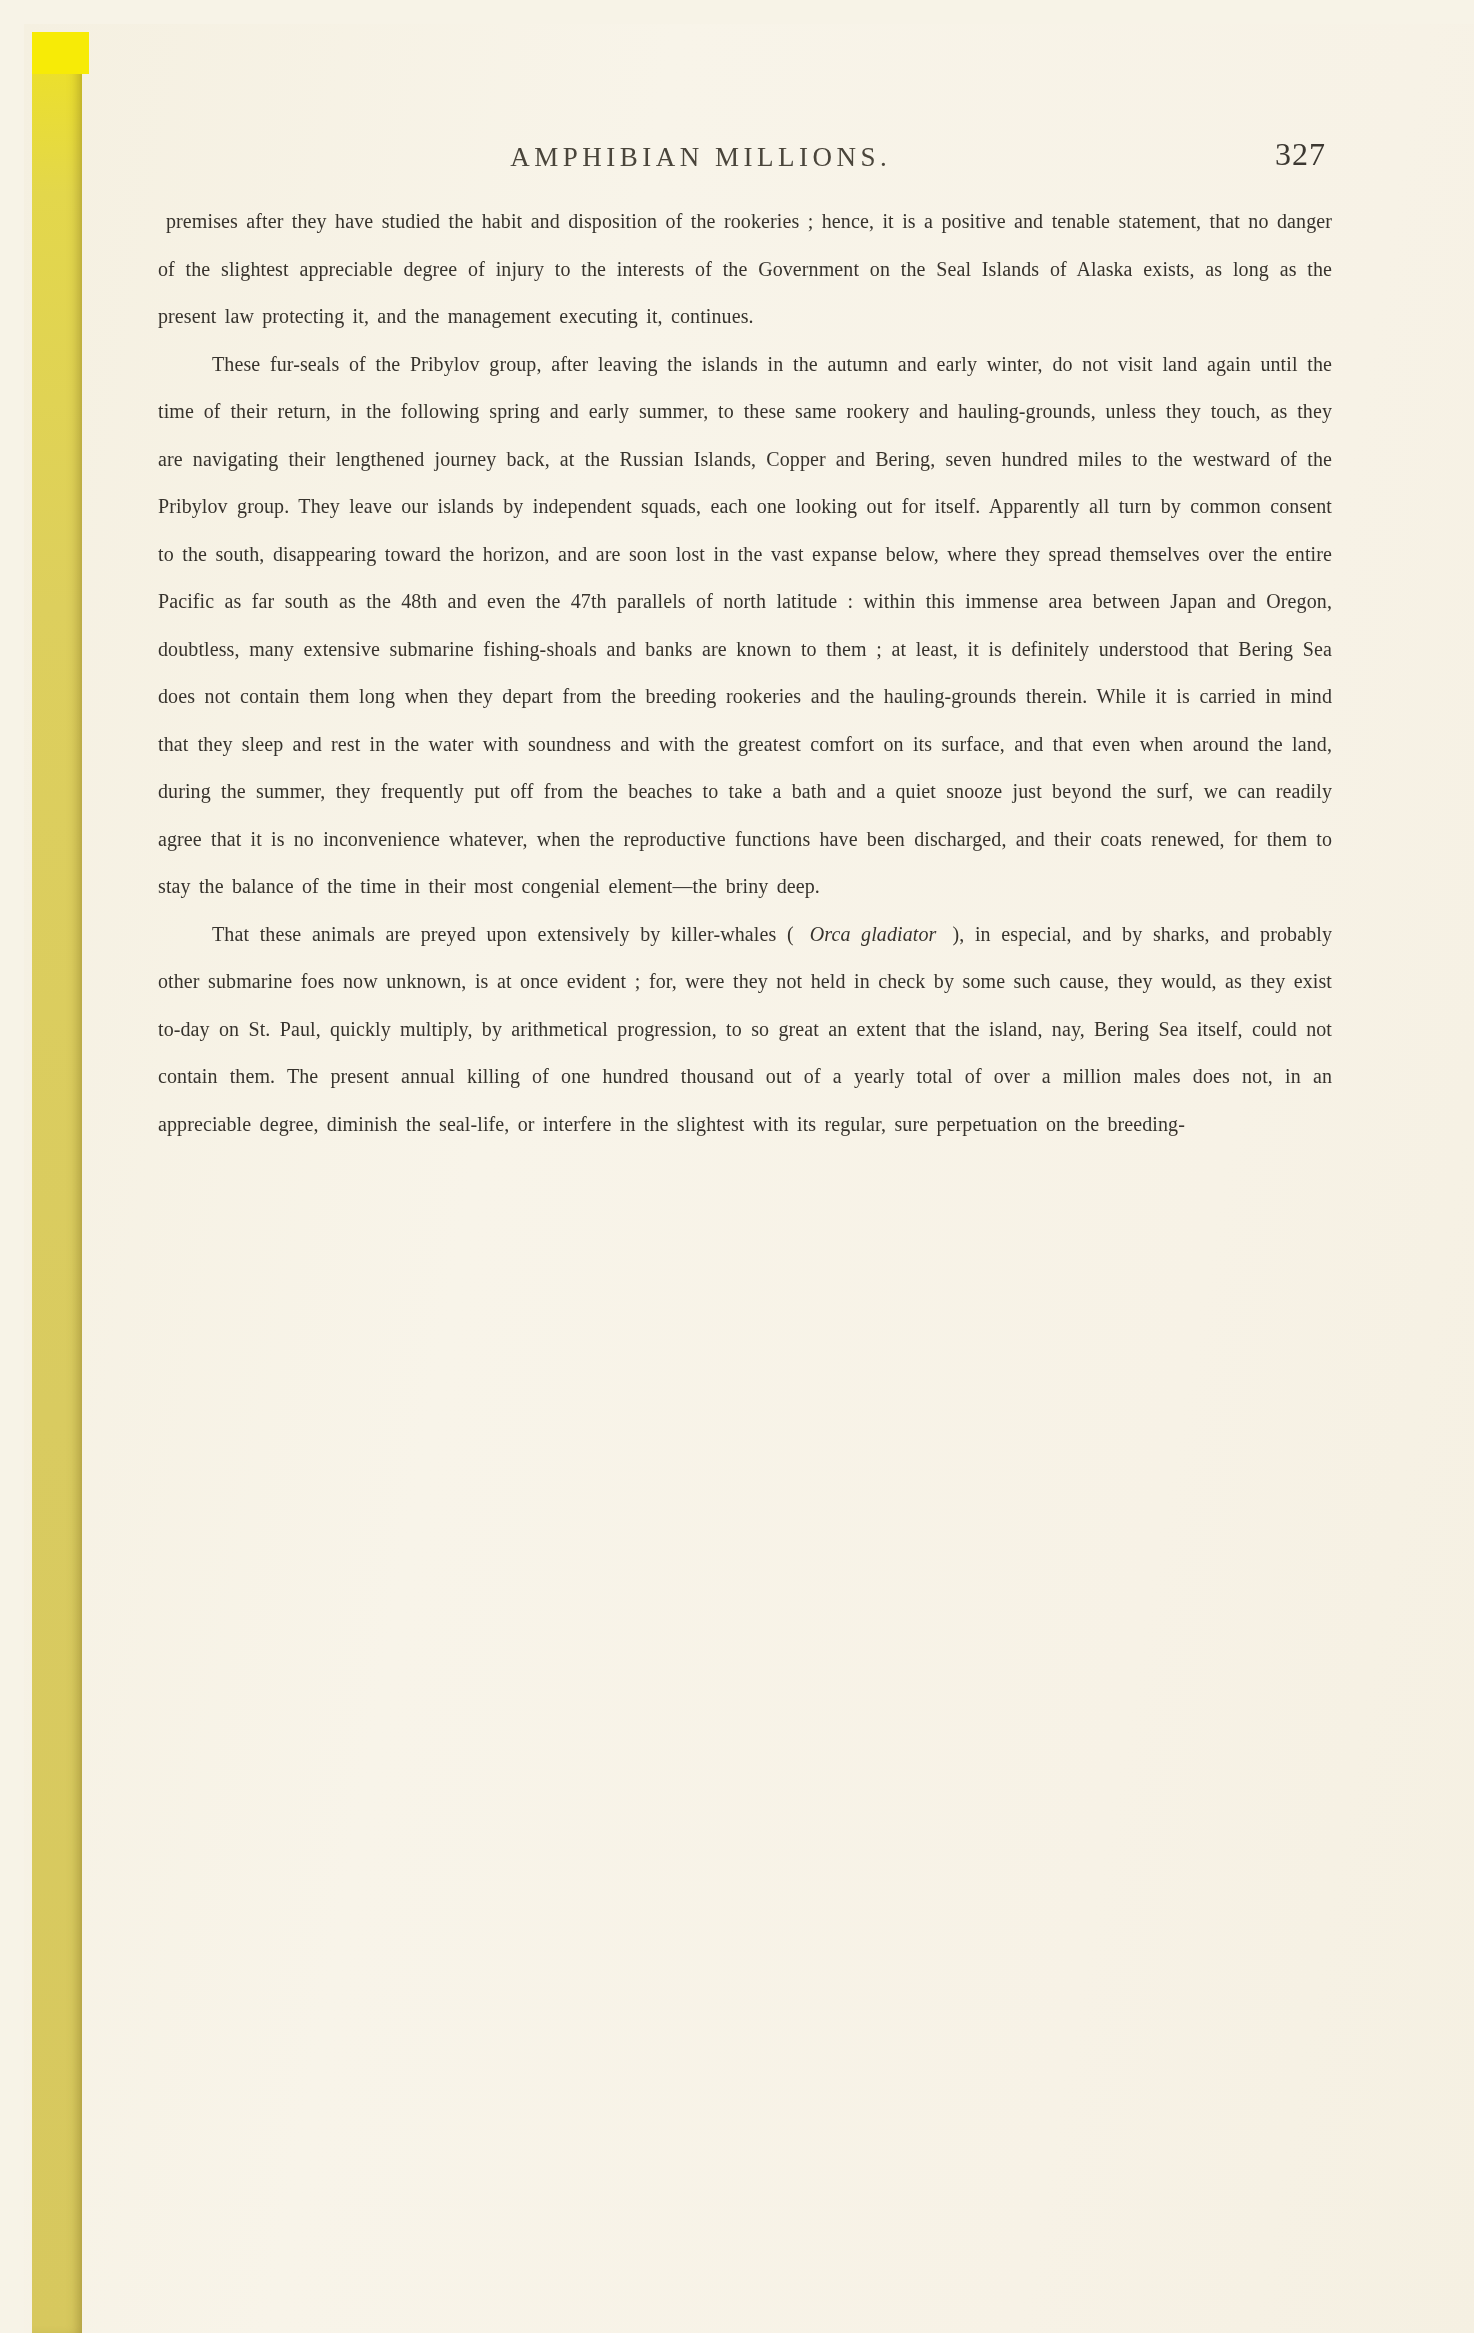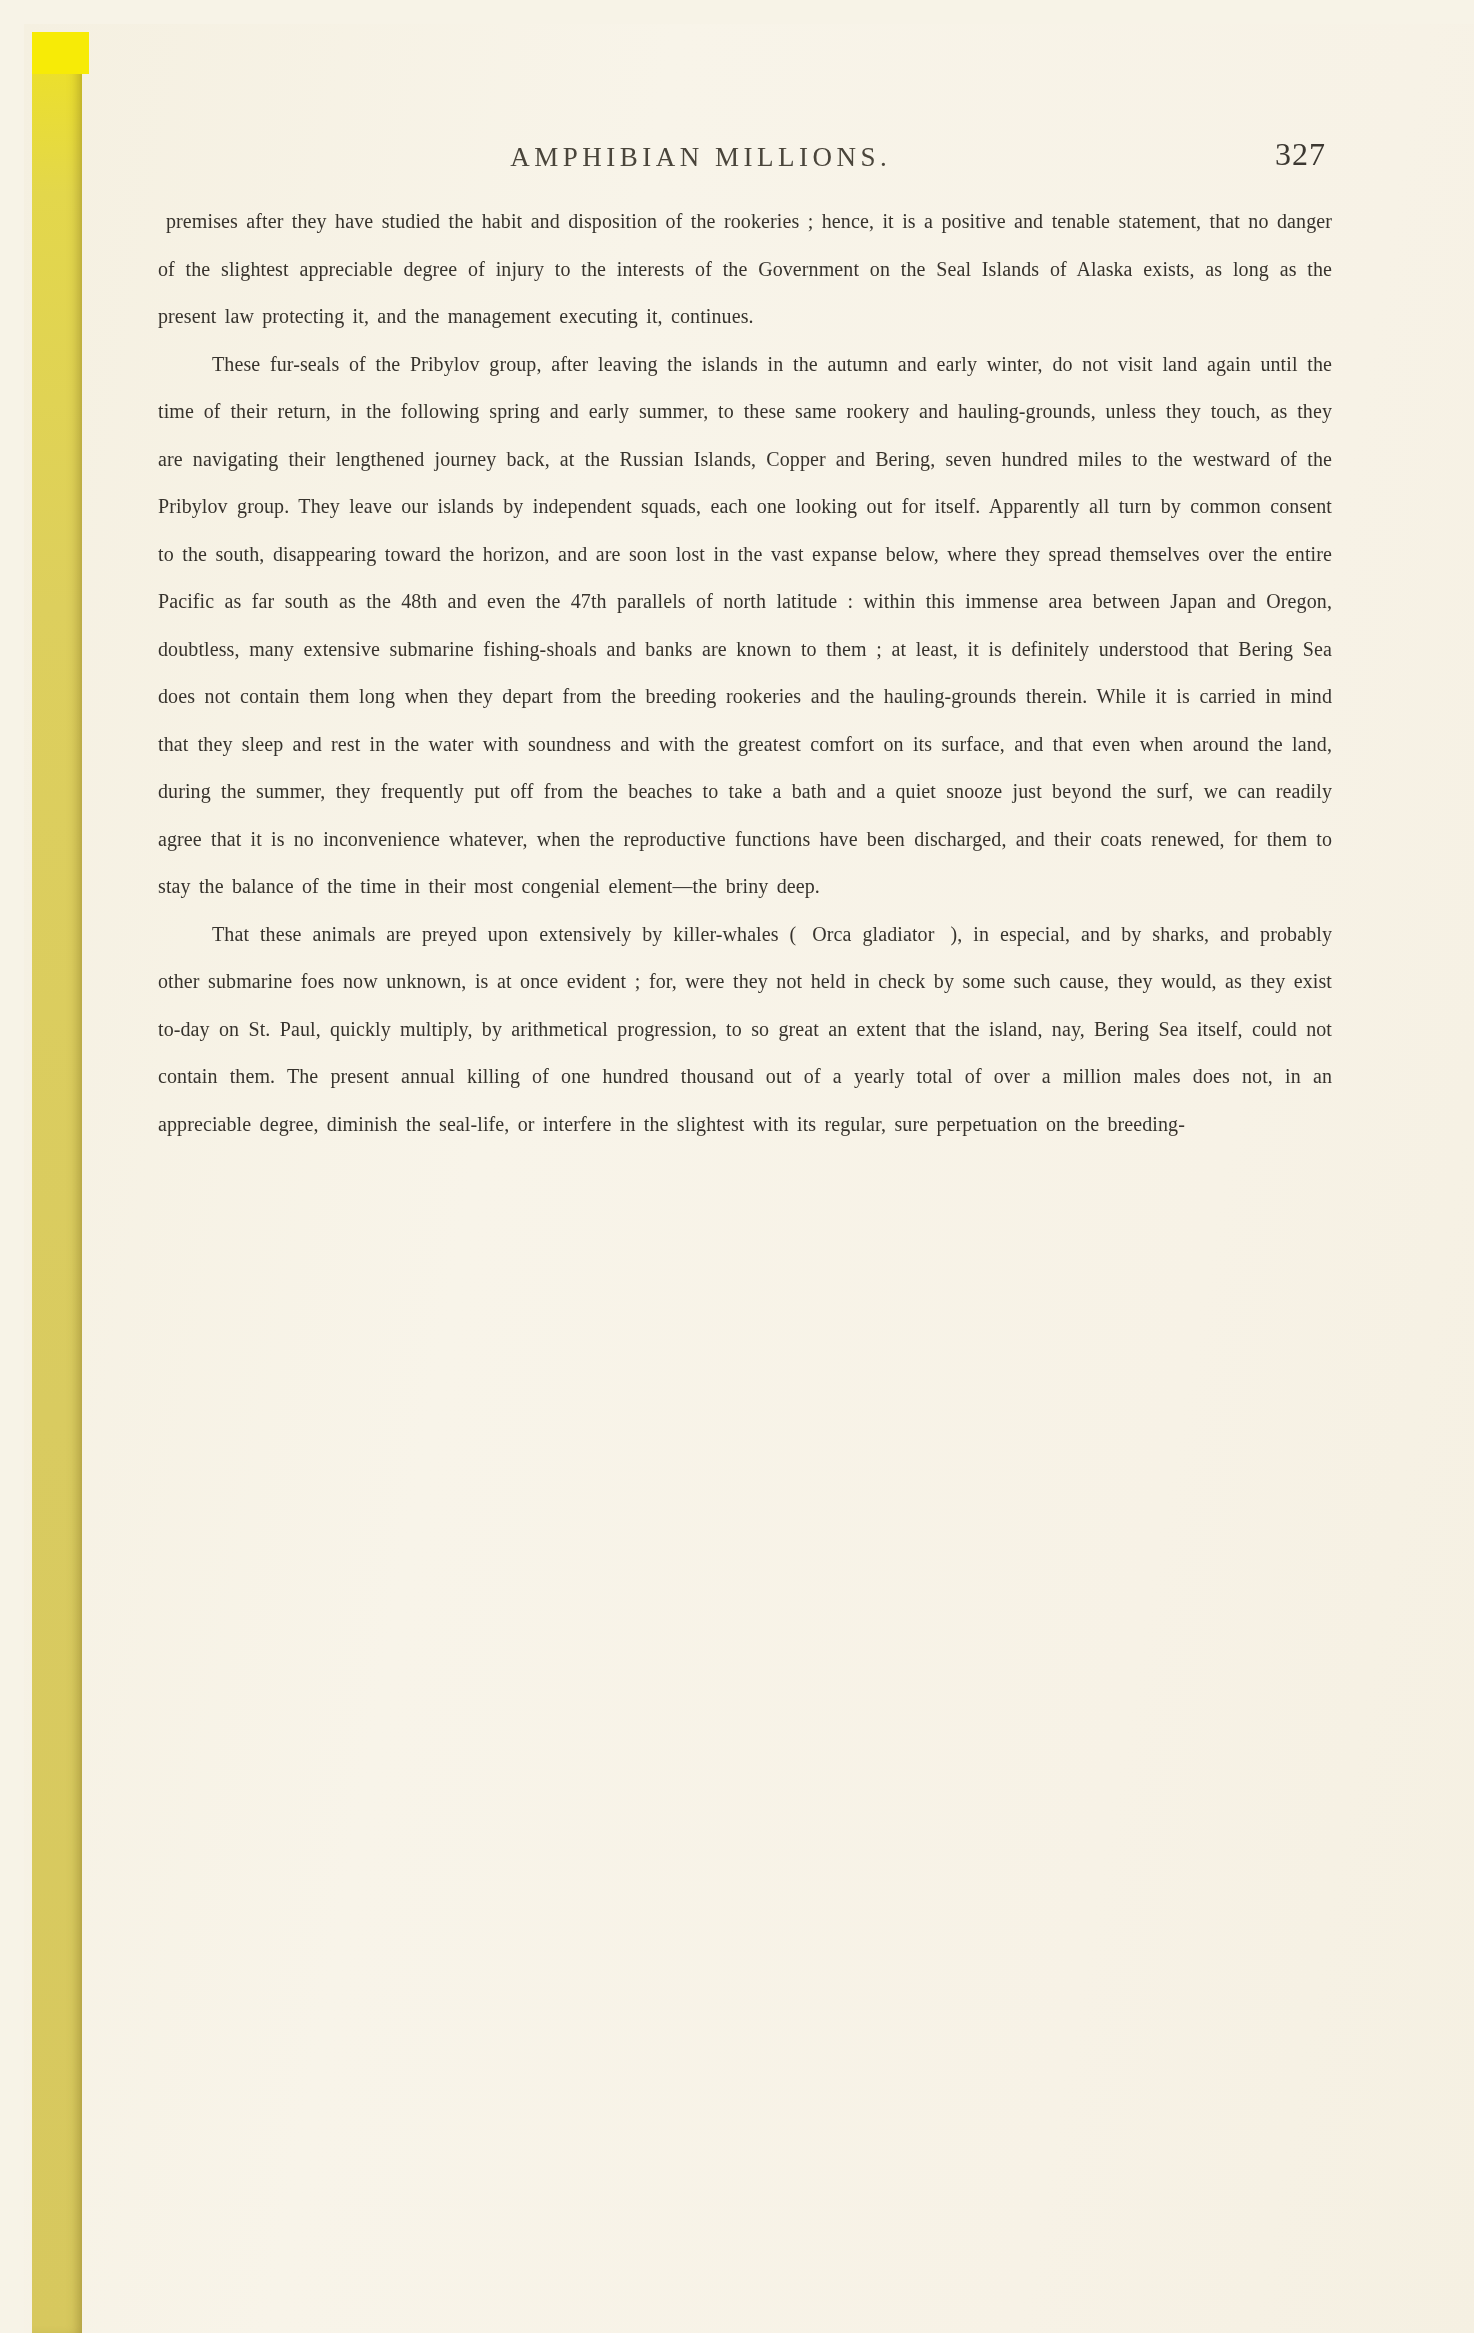--- a/index.html
+++ b/index.html
@@ -61,21 +61,21 @@
     left: 126px; right: 142px; top: 166px;
     color: #37332d;
     font-size: 20px;
     line-height: 47.5px;
     text-align: justify;
     word-spacing: 0.16em;
     letter-spacing: 0.1px;
   }
   .body-text p { margin: 0; }
   .body-text p.indent { text-indent: 46px; }
-  .italic { }
+  .italic { font-style: italic; }
 </style>
 </head>
 <body>
 
 <div class="scan">
   <div class="edge-strip"></div>
 
   <div class="page-header">
     <div class="running-title">AMPHIBIAN MILLIONS.</div>
     <div class="page-number">327</div>

